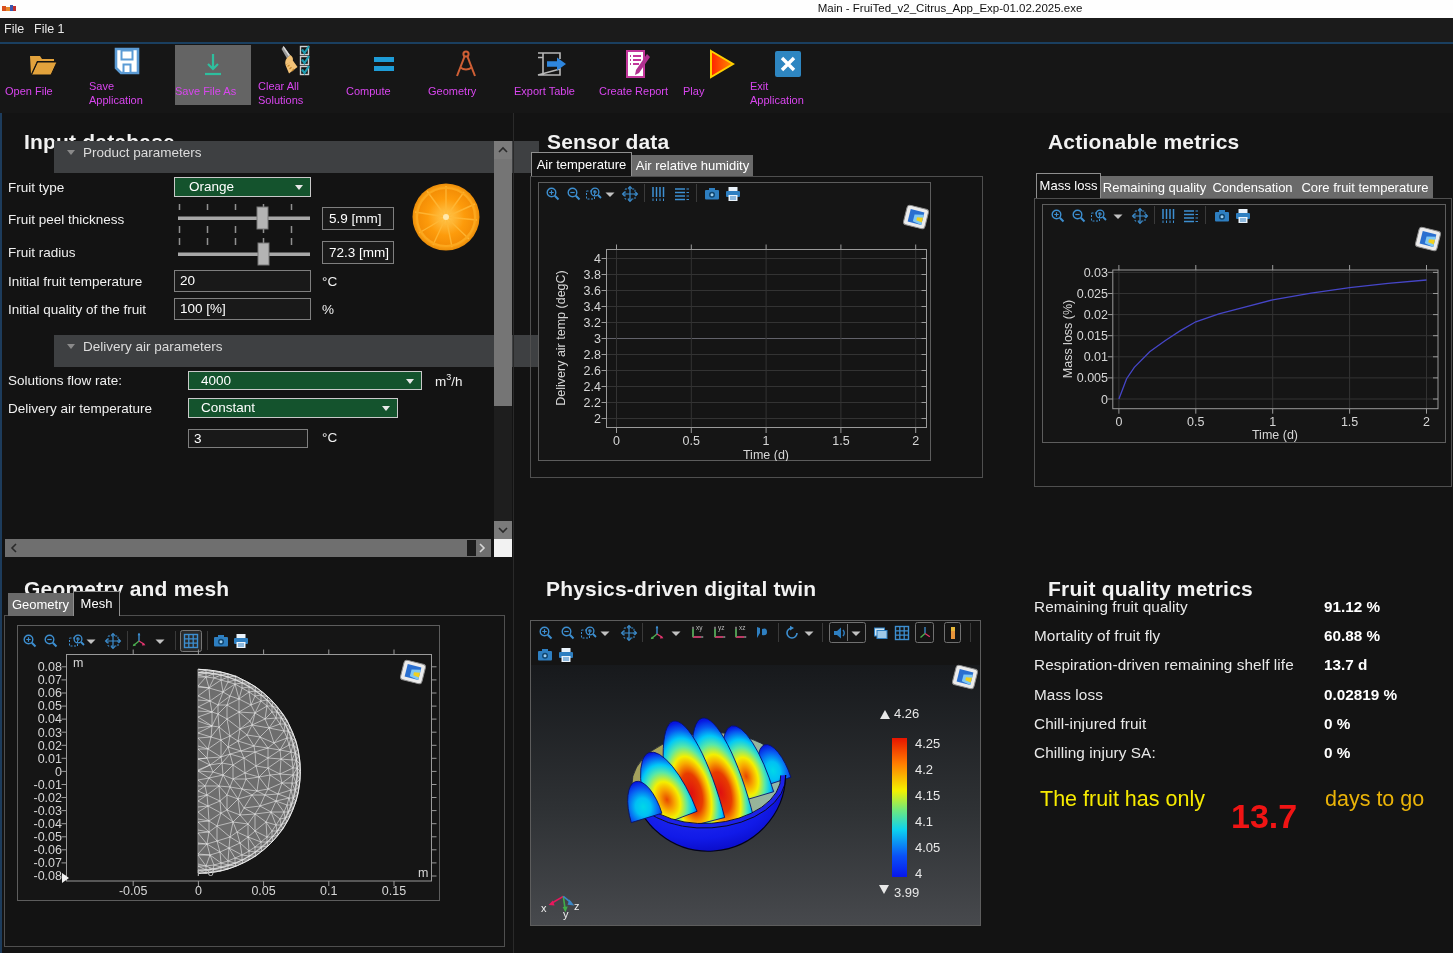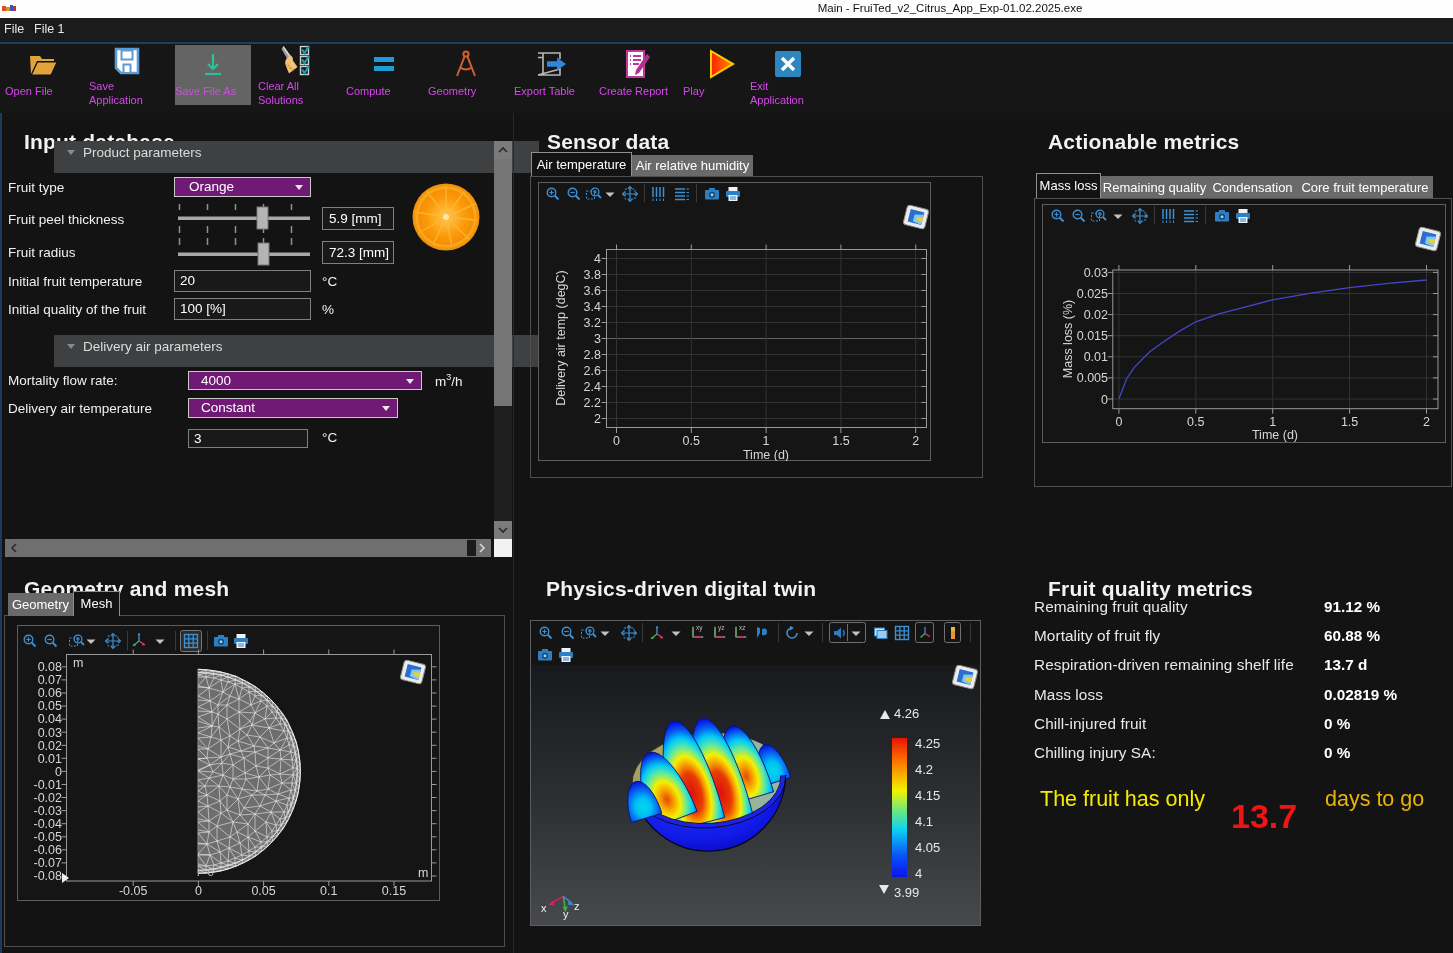--- a/index.html
+++ b/index.html
@@ -11,21 +11,21 @@
 .menuitem{position:absolute;top:4px;}
 #toolbar{left:0;top:42px;width:1453px;height:71px;background:#161616;border-top:2px solid #1a3f60;box-sizing:border-box;}
 .tbtn{position:absolute;top:3px;width:76px;height:62px;text-align:left;color:#d946ef;font-size:11px;}
 .ticon{position:absolute;left:50%;transform:translateX(-50%);top:3px;width:32px;height:32px;}
 .tlab1{position:absolute;top:40px;width:100%;white-space:nowrap;}
 .tlab2{position:absolute;top:33.5px;width:100%;line-height:14.5px;}
 h1{position:absolute;margin:16px;font-size:21px;font-weight:bold;color:#f2f2f2;letter-spacing:0.2px;}
 .grpbar{position:absolute;left:6px;width:485px;height:32px;background:#3e4042;color:#dcdcdc;font-size:13.5px;line-height:24px;margin-left:48px;}
 .grpbar .tri{display:inline-block;margin:0 8px 2px 13px;width:0;height:0;border-left:4.5px solid transparent;border-right:4.5px solid transparent;border-top:5px solid #8a8a8a;}
 .flabel{position:absolute;left:8px;font-size:13.5px;color:#f0f0f0;}
-.dd{position:absolute;background:#701a75;border:1px solid #c9c9c9;box-sizing:border-box;color:#fff;font-size:13.5px;}
+.dd{position:absolute;background:#14532d;border:1px solid #c9c9c9;box-sizing:border-box;color:#fff;font-size:13.5px;}
 .dd .arr{position:absolute;right:7px;top:50%;margin-top:-2px;width:0;height:0;border-left:4.5px solid transparent;border-right:4.5px solid transparent;border-top:5px solid #e8e8e8;}
 .inp{position:absolute;background:#191919;border:1px solid #7f7f7f;box-sizing:border-box;color:#fff;font-size:13.5px;}
 .unit{position:absolute;font-size:13.5px;color:#f0f0f0;}
 .tab{position:absolute;font-size:13px;color:#fff;text-align:center;box-sizing:border-box;}
 .tab.on{background:#131313;border:1px solid #8f8f8f;border-bottom:none;z-index:3;}
 .tab.off{background:#6a6a6a;border:1px solid #6a6a6a;border-bottom:none;z-index:1;}
 .frame{position:absolute;border:1px solid #4f4f4f;box-sizing:border-box;z-index:0;}
 .mrow{position:absolute;font-size:15.3px;color:#e9e9e9;letter-spacing:0.1px;}
 .mval{position:absolute;font-size:15.3px;color:#fff;font-weight:bold;}
 </style>
@@ -188,21 +188,21 @@
       </radialGradient>
     </defs>
  <circle cx="35" cy="35" r="33.5" fill="url(#og)"></circle>
  <g stroke="#ffb938" stroke-width="1.4" opacity="0.85">
   <path d="M35 35 L35 4 M35 35 L53 10 M35 35 L64 22 M35 35 L66 38 M35 35 L58 57 M35 35 L41 65 M35 35 L22 63 M35 35 L8 51 M35 35 L4 30 M35 35 L16 9"></path>
  </g>
  <circle cx="35" cy="35" r="29" fill="none" stroke="#fca81e" stroke-width="2.2"></circle>
  <circle cx="35" cy="35" r="3" fill="#ffe9ad"></circle>
 </svg>
 <div class="grpbar" style="top:335px"><span class="tri"></span>Delivery air parameters</div>
-<div class="flabel" style="top:373px">Mortality flow rate:</div>
+<div class="flabel" style="top:373px">Solutions flow rate:</div>
 <div class="dd" style="left:188px;top:371px;width:234px;height:19px;line-height:17px"><span style="padding-left:12px">4000</span><span class="arr"></span></div>
 <div class="unit" style="left:435px;top:372px">m<sup style="font-size:9px">3</sup>/h</div>
 <div class="flabel" style="top:401px">Delivery air temperature</div>
 <div class="dd" style="left:188px;top:398px;width:210px;height:20px;line-height:18px"><span style="padding-left:12px">Constant</span><span class="arr"></span></div>
 <div class="inp" style="left:188px;top:429px;width:120px;height:19px;line-height:17px"><span style="padding-left:5px">3</span></div>
 <div class="unit" style="left:322px;top:430px">°C</div>
 <div class="abs" style="left:494px;top:141px;width:18px;height:398px;background:#1e1e1e"></div>
 <div class="abs" style="left:494px;top:141px;width:18px;height:18px;background:#7b7b7b"></div>
 <svg class="abs" style="left:494px;top:141px" width="18" height="18">
     <path d="M5 11 L9 7 L13 11" stroke="#2a2a2a" stroke-width="1.6" fill="none"></path>

